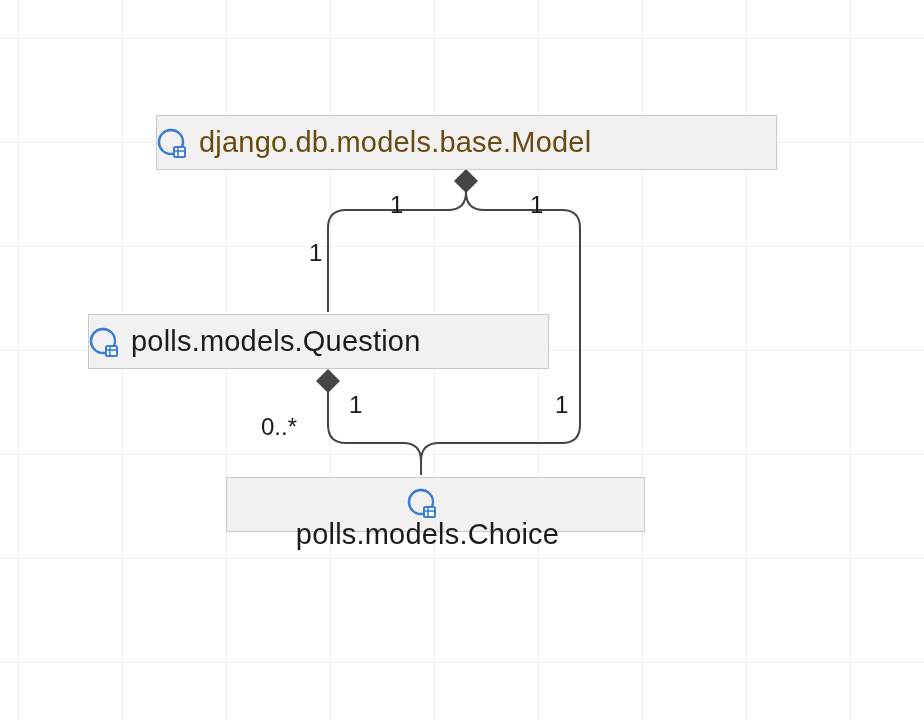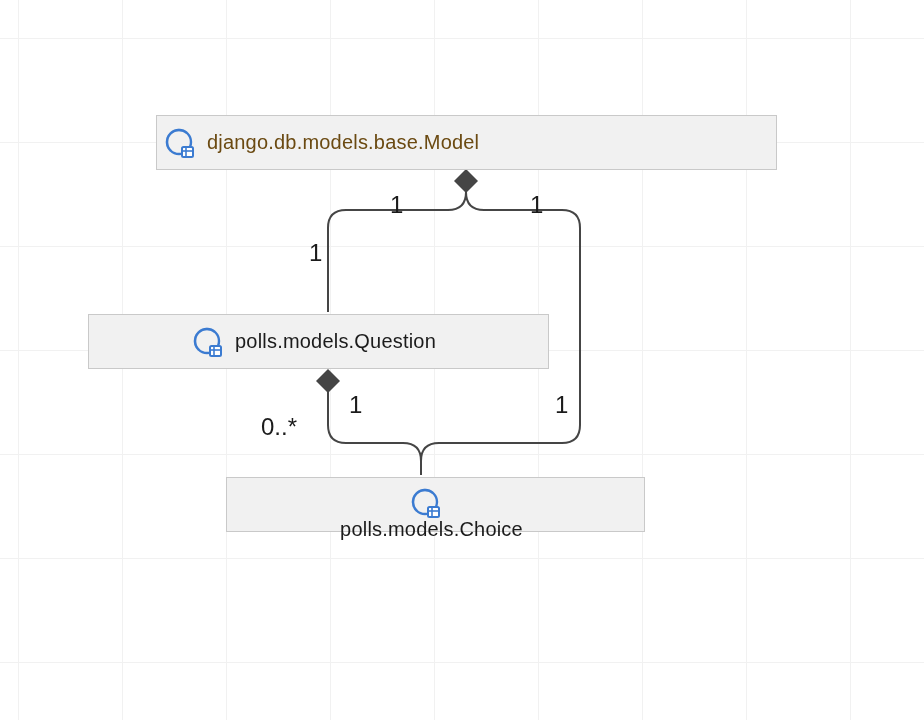--- a/index.html
+++ b/index.html
@@ -18,22 +18,22 @@
       linear-gradient(to bottom, #f1f1f1 1px, transparent 1px);
     background-size: 104px 104px;
     background-position: -86px -66px;
   }
   .node {
     position: absolute;
     background: #f1f1f1;
     border: 1px solid #c9c9c9;
     display: flex;
     align-items: center;
-    padding: 10px 16px 10px 8px;
-    font-size: 20px;
+    padding: 10px 16px 10px 0;
+    font-size: 29px;
     letter-spacing: 0.2px;
   }
   .node-parent .label { color: #6b4a12; }
   .node-child .label { color: #1b1b1b; }
   .icon-wrap {
     width: 30px; height: 30px;
     margin-right: 12px;
     flex: none;
   }
   svg.connectors {
@@ -72,21 +72,21 @@
         <circle cx="14" cy="14" r="12" fill="none" stroke="#3b7bd1" stroke-width="2.4"></circle>
         <path d="M 6 23 A 12 12 0 0 1 22 5" fill="none" stroke="#3b7bd1" stroke-width="2.4" opacity="0.5"></path>
         <rect x="17" y="19" width="11" height="10" rx="1.5" fill="#ffffff" stroke="#3b7bd1" stroke-width="2"></rect>
         <line x1="17" y1="23" x2="28" y2="23" stroke="#3b7bd1" stroke-width="1.6"></line>
         <line x1="21" y1="19" x2="21" y2="29" stroke="#3b7bd1" stroke-width="1.6"></line>
       </svg>
     </span>
     <span class="label">django.db.models.base.Model</span>
   </div>
 
-  <div class="node node-child" style="left:88px; top:314px; width:461px; height:55px;justify-content:center;">
+  <div class="node node-child" style="left:88px; top:314px; width:461px; height:55px;">
     <span class="icon-wrap">
       <svg viewBox="0 0 30 30" width="30" height="30">
         <circle cx="14" cy="14" r="12" fill="none" stroke="#3b7bd1" stroke-width="2.4"></circle>
         <path d="M 6 23 A 12 12 0 0 1 22 5" fill="none" stroke="#3b7bd1" stroke-width="2.4" opacity="0.5"></path>
         <rect x="17" y="19" width="11" height="10" rx="1.5" fill="#ffffff" stroke="#3b7bd1" stroke-width="2"></rect>
         <line x1="17" y1="23" x2="28" y2="23" stroke="#3b7bd1" stroke-width="1.6"></line>
         <line x1="21" y1="19" x2="21" y2="29" stroke="#3b7bd1" stroke-width="1.6"></line>
       </svg>
     </span>
     <span class="label">polls.models.Question</span>

